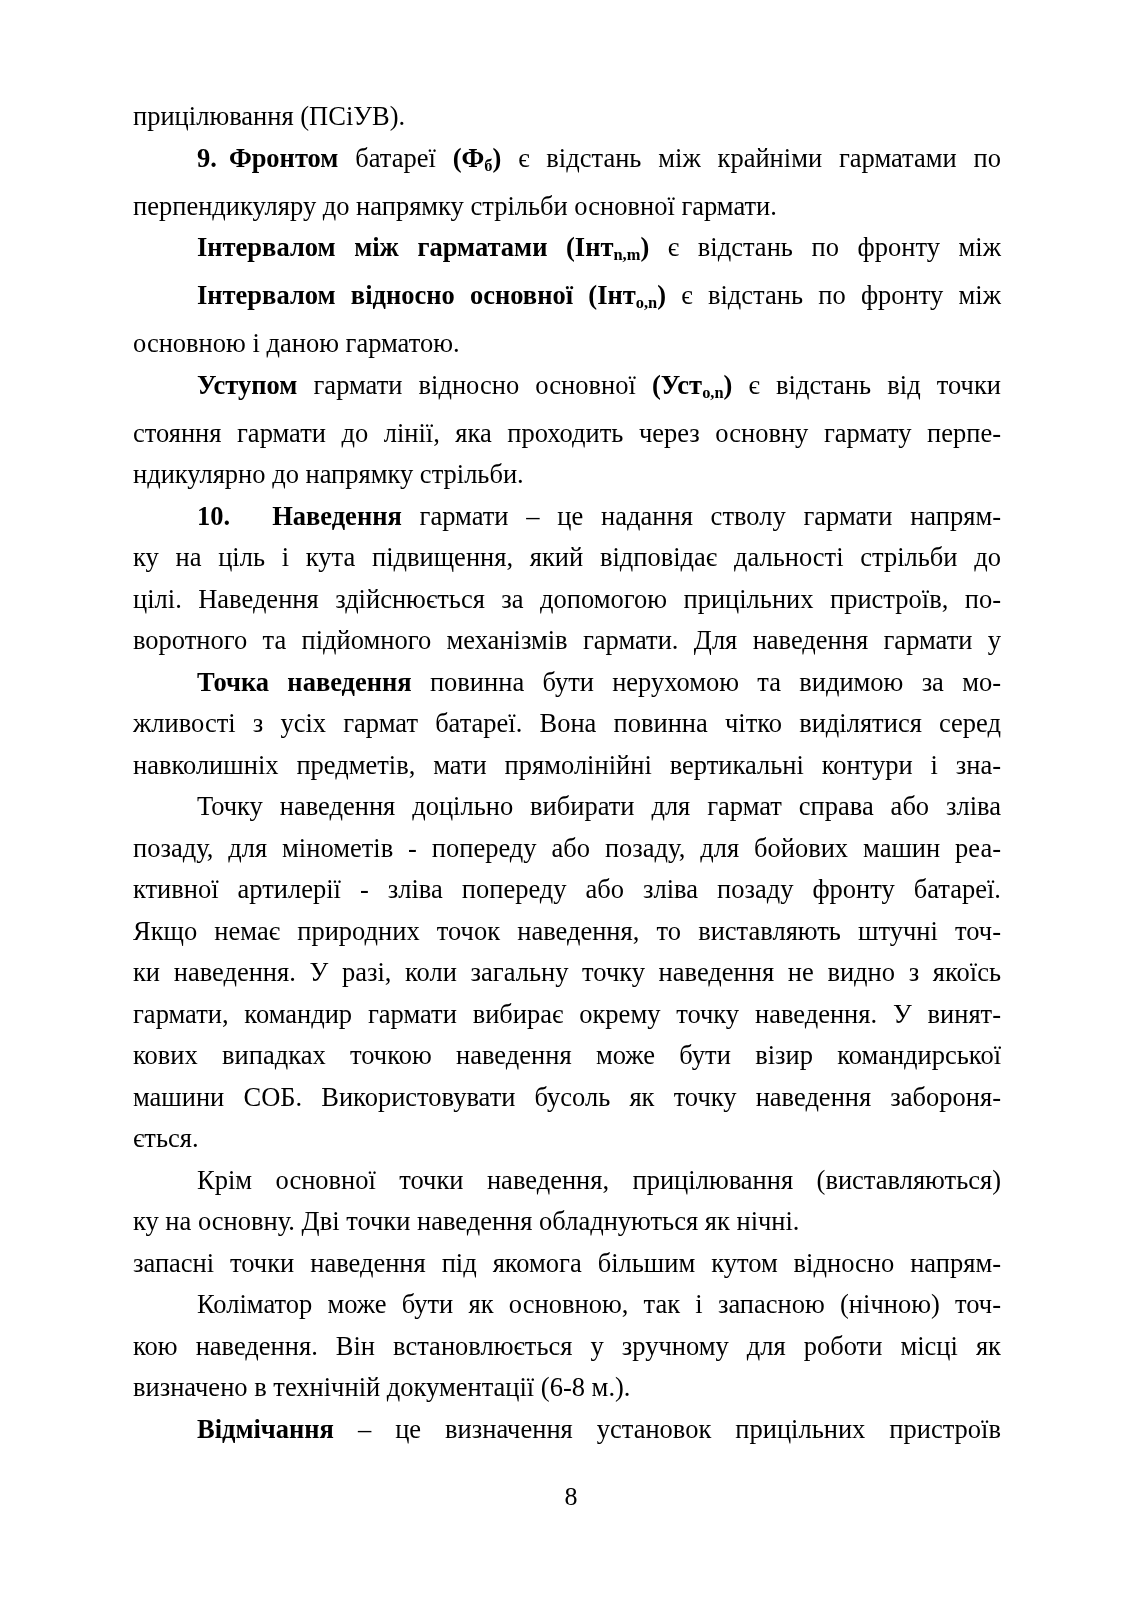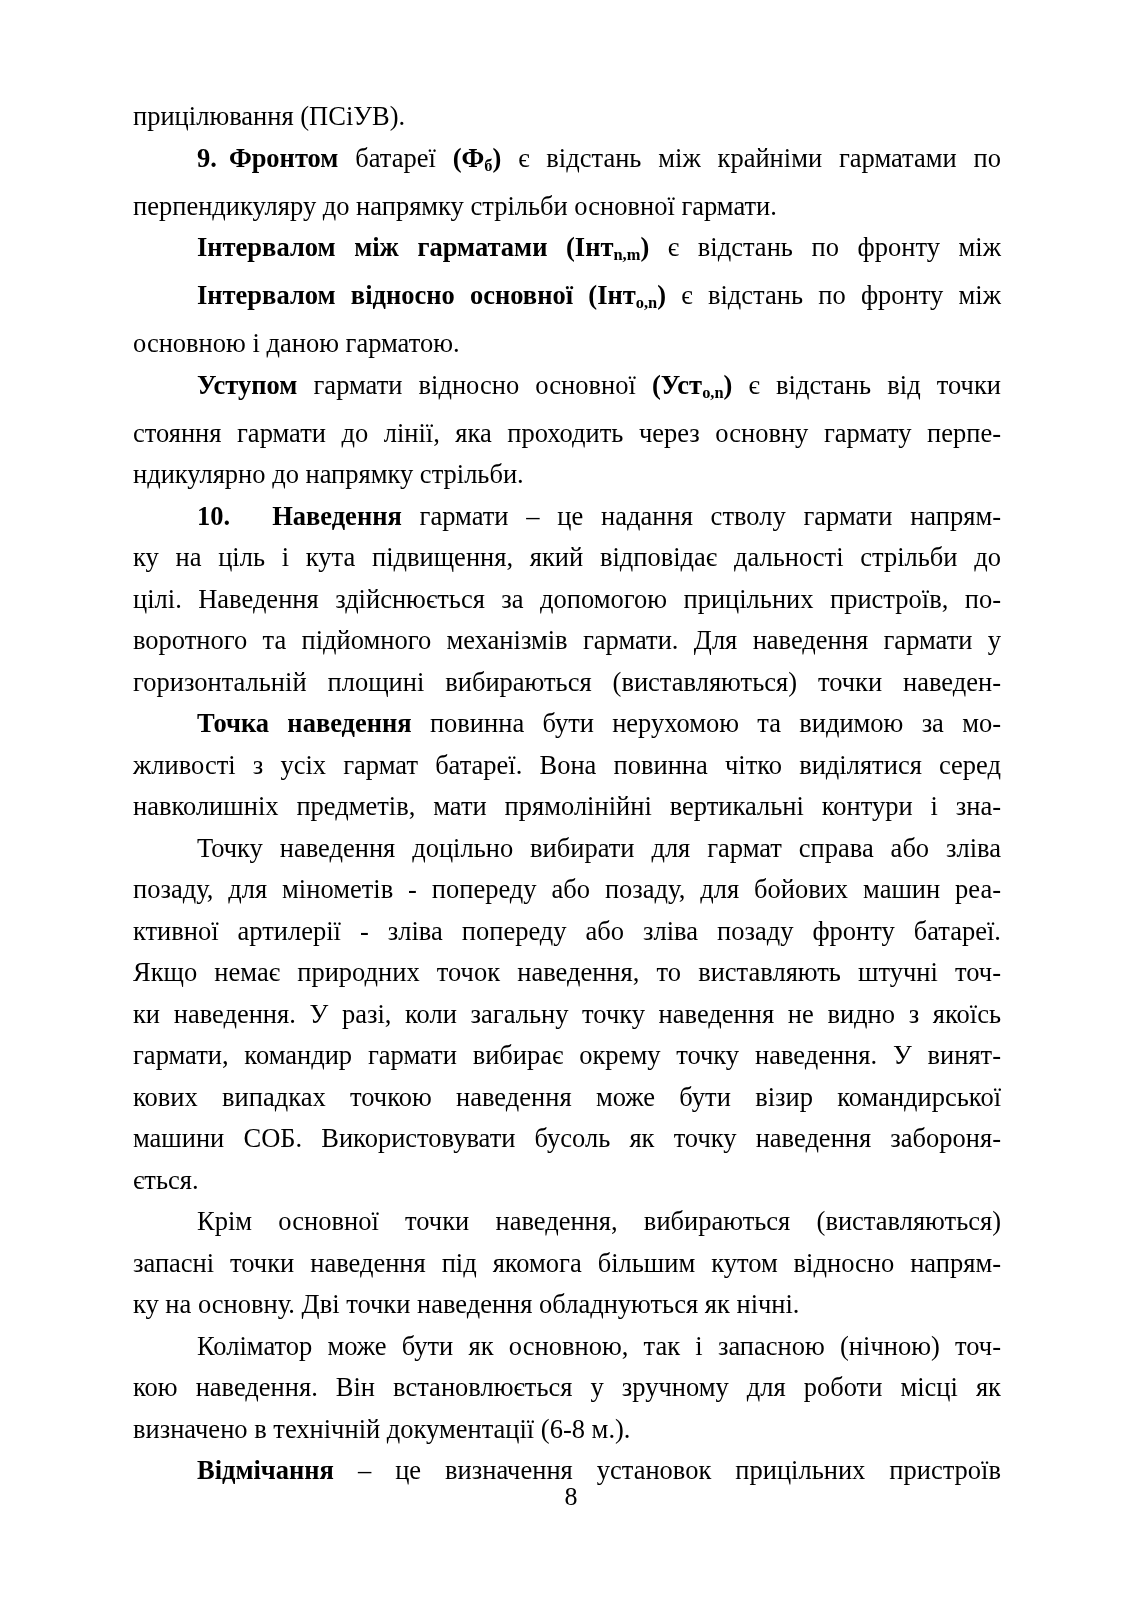--- a/index.html
+++ b/index.html
@@ -111,21 +111,20 @@
       <span class="line indent"><b>Уступом</b> гармати відносно основної <b>(Уст<sub>о,n</sub>)</b> є відстань від точки</span>
       <span class="line">стояння гармати до лінії, яка проходить через основну гармату перпе-</span>
       <span class="line last">ндикулярно до напрямку стрільби.</span>
     </p>
 
     <p class="para">
       <span class="line indent"><span class="num">10.</span><span class="num-gap-lg"></span><b>Наведення</b> гармати – це надання стволу гармати напрям-</span>
       <span class="line">ку на ціль і кута підвищення, який відповідає дальності стрільби до</span>
       <span class="line">цілі. Наведення здійснюється за допомогою прицільних пристроїв, по-</span>
       <span class="line">воротного та підйомного механізмів гармати. Для наведення гармати у</span>
-      <span class="line">горизонтальній площині вибираються (виставляються) точки наведен-</span>
     </p>
 
     <p class="para">
       <span class="line indent"><b>Точка наведення</b> повинна бути нерухомою та видимою за мо-</span>
       <span class="line">жливості з усіх гармат батареї. Вона повинна чітко виділятися серед</span>
       <span class="line">навколишніх предметів, мати прямолінійні вертикальні контури і зна-</span>
     </p>
 
     <p class="para">
       <span class="line indent">Точку наведення доцільно вибирати для гармат справа або зліва</span>
@@ -133,23 +132,23 @@
       <span class="line">ктивної артилерії - зліва попереду або зліва позаду фронту батареї.</span>
       <span class="line">Якщо немає природних точок наведення, то виставляють штучні точ-</span>
       <span class="line">ки наведення. У разі, коли загальну точку наведення не видно з якоїсь</span>
       <span class="line">гармати, командир гармати вибирає окрему точку наведення. У винят-</span>
       <span class="line">кових випадках точкою наведення може бути візир командирської</span>
       <span class="line">машини СОБ. Використовувати бусоль як точку наведення забороня-</span>
       <span class="line last">ється.</span>
     </p>
 
     <p class="para">
-      <span class="line indent">Крім основної точки наведення, вибираються (виставляються)</span>
+      <span class="line indent">Крім основної точки наведення, прицілювання (виставляються)</span>
+      <span class="line last">ку на основну. Дві точки наведення обладнуються як нічні.</span>
       <span class="line">запасні точки наведення під якомога більшим кутом відносно напрям-</span>
-      <span class="line last">ку на основну. Дві точки наведення обладнуються як нічні.</span>
     </p>
 
     <p class="para">
       <span class="line indent">Коліматор може бути як основною, так і запасною (нічною) точ-</span>
       <span class="line">кою наведення. Він встановлюється у зручному для роботи місці як</span>
       <span class="line last">визначено в технічній документації (6-8 м.).</span>
     </p>
 
     <p class="para">
       <span class="line indent"><b>Відмічання</b> – це визначення установок прицільних пристроїв</span>

